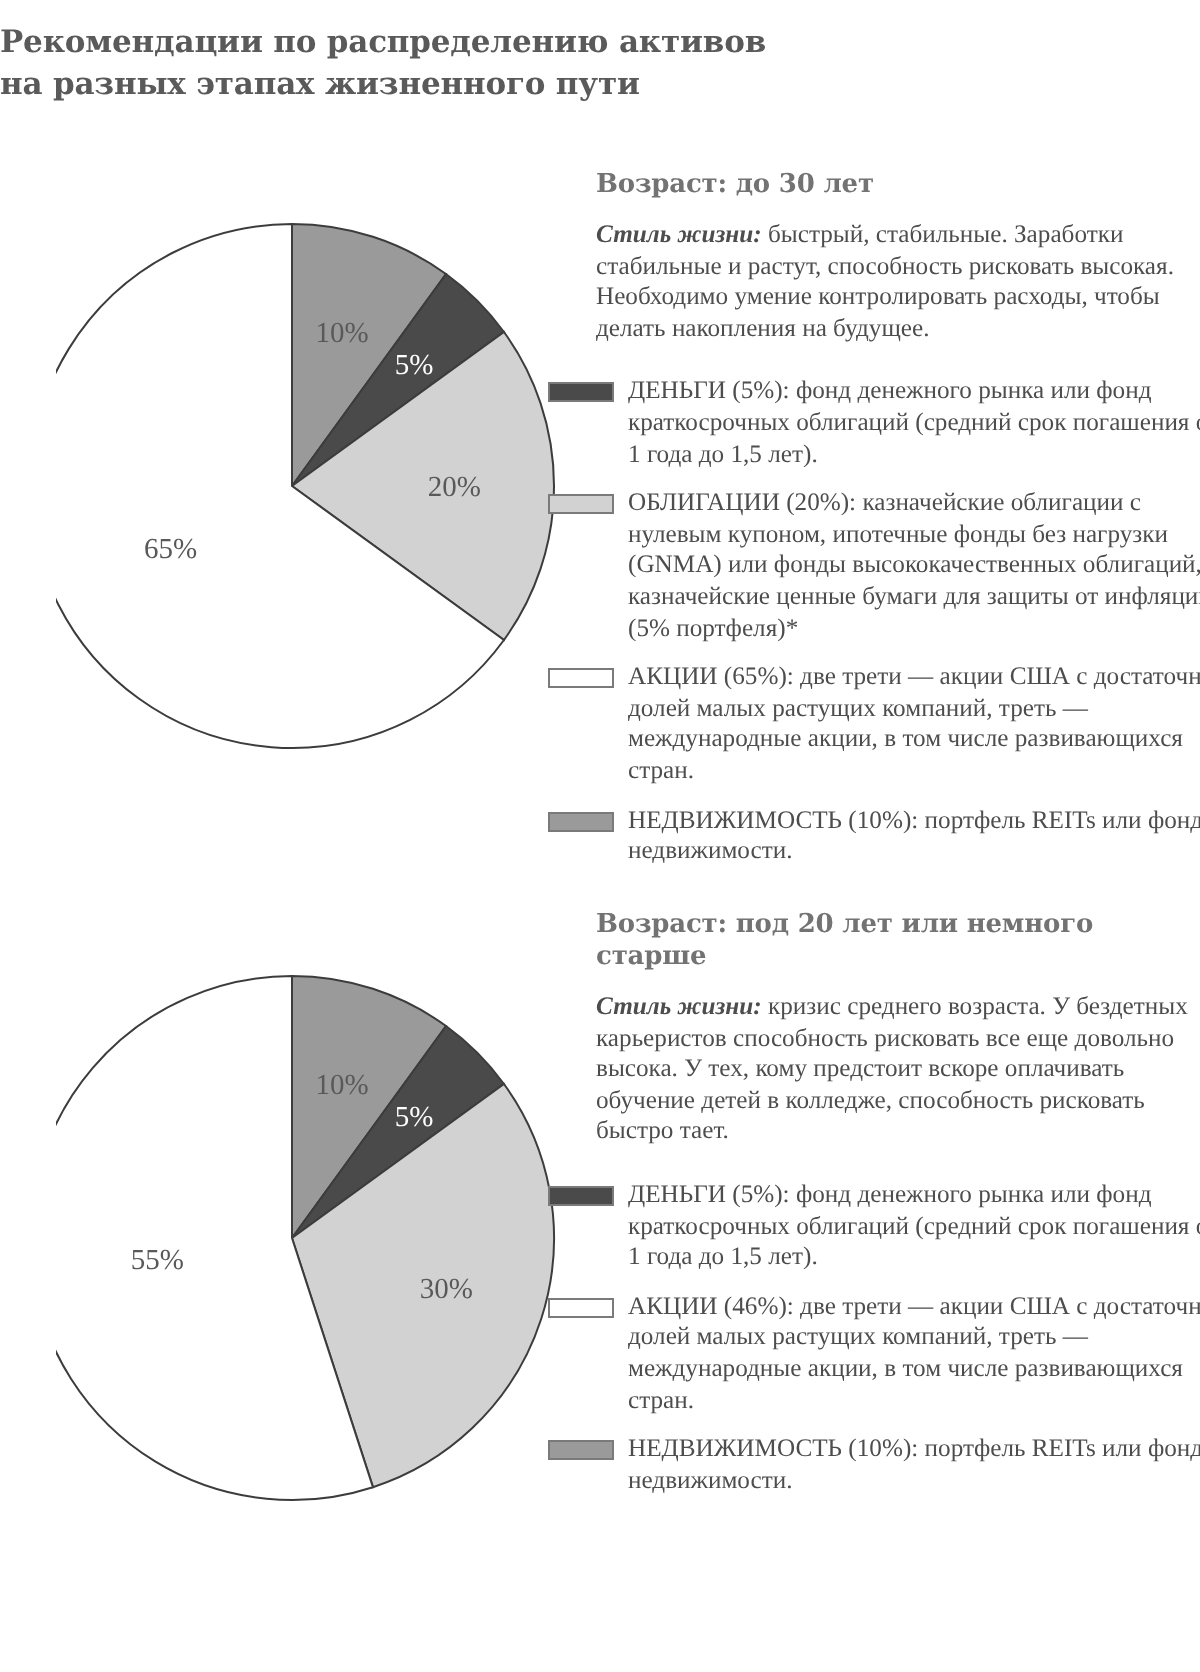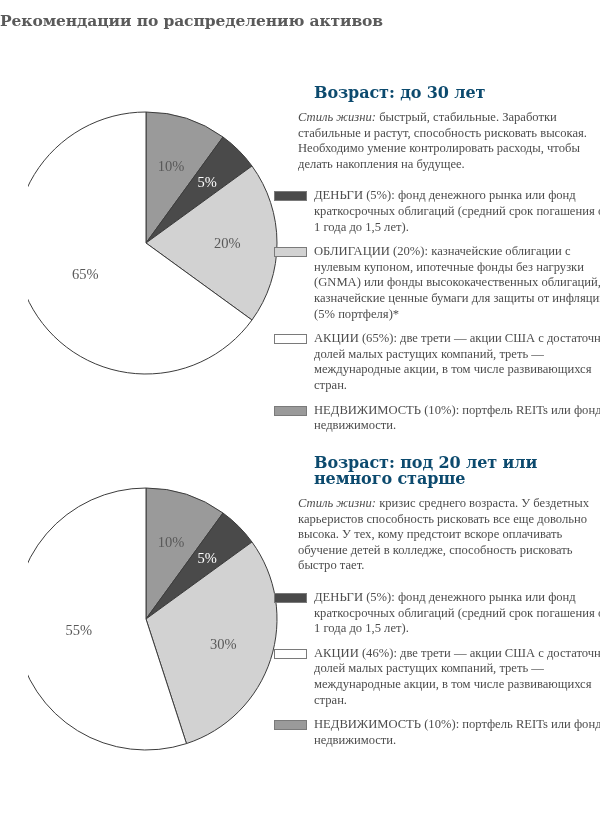--- a/index.html
+++ b/index.html
@@ -60,36 +60,37 @@
     position: absolute;
     left: 258px;
     width: 342px;
   }
   #section-0 .right-col { top: 0px; }
   #section-1 .right-col { top: 0px; }
 
   .section-heading {
     font-family: "DejaVu Serif", "Liberation Serif", serif;
     font-weight: bold;
-    font-size: 16px;
+    font-size: 13px;
     line-height: 16px;
-    color: #0c4a6e;
-    margin: 0 0 9px 56px;
+    color: #737373;
+    margin: 0 0 9px 40px;
     letter-spacing: -0.1px;
   }
 
   .section-desc {
     margin: 0 0 14px 40px;
     font-size: 12.6px;
     line-height: 15.6px;
     color: #4d4d4d;
     width: 300px;
   }
   .section-desc .lead {
     font-style: italic;
+    font-weight: bold;
   }
 
   
   .legend { margin: 16px; padding: 0; list-style: none; }
   .legend-item {
     position: relative;
     min-height: 18px;
     margin-bottom: 9px;
     padding-left: 40px;
   }
@@ -109,20 +110,21 @@
     line-height: 15.6px;
     color: #4d4d4d;
     width: 302px;
   }
 </style>
 </head>
 <body>
 
 <h1 class="page-title">
   <span>Рекомендации по распределению активов</span>
+  <span class="line2">на разных этапах жизненного пути</span>
 </h1>
 
 <div class="section" id="section-0">
   <div class="chart-wrap">
     <svg class="pie-svg" width="250" height="270" viewBox="0 0 250 270">
         <path d="M 118 132 L 118.00 1.00 A 131 131 0 0 1 195.00 26.02 Z" fill="#9a9a9a" stroke="#3c3c3c" stroke-width="1"></path>
         <path d="M 118 132 L 195.00 26.02 A 131 131 0 0 1 223.98 55.00 Z" fill="#4a4a4a" stroke="#3c3c3c" stroke-width="1"></path>
         <path d="M 118 132 L 223.98 55.00 A 131 131 0 0 1 223.98 209.00 Z" fill="#d2d2d2" stroke="#3c3c3c" stroke-width="1"></path>
         <path d="M 118 132 L 223.98 209.00 A 131 131 0 1 1 118.00 1.00 Z" fill="#ffffff" stroke="#3c3c3c" stroke-width="1"></path>
         <text x="143.1" y="59.8" text-anchor="middle" class="pie-label on-light" fill="#595959">10%</text>

